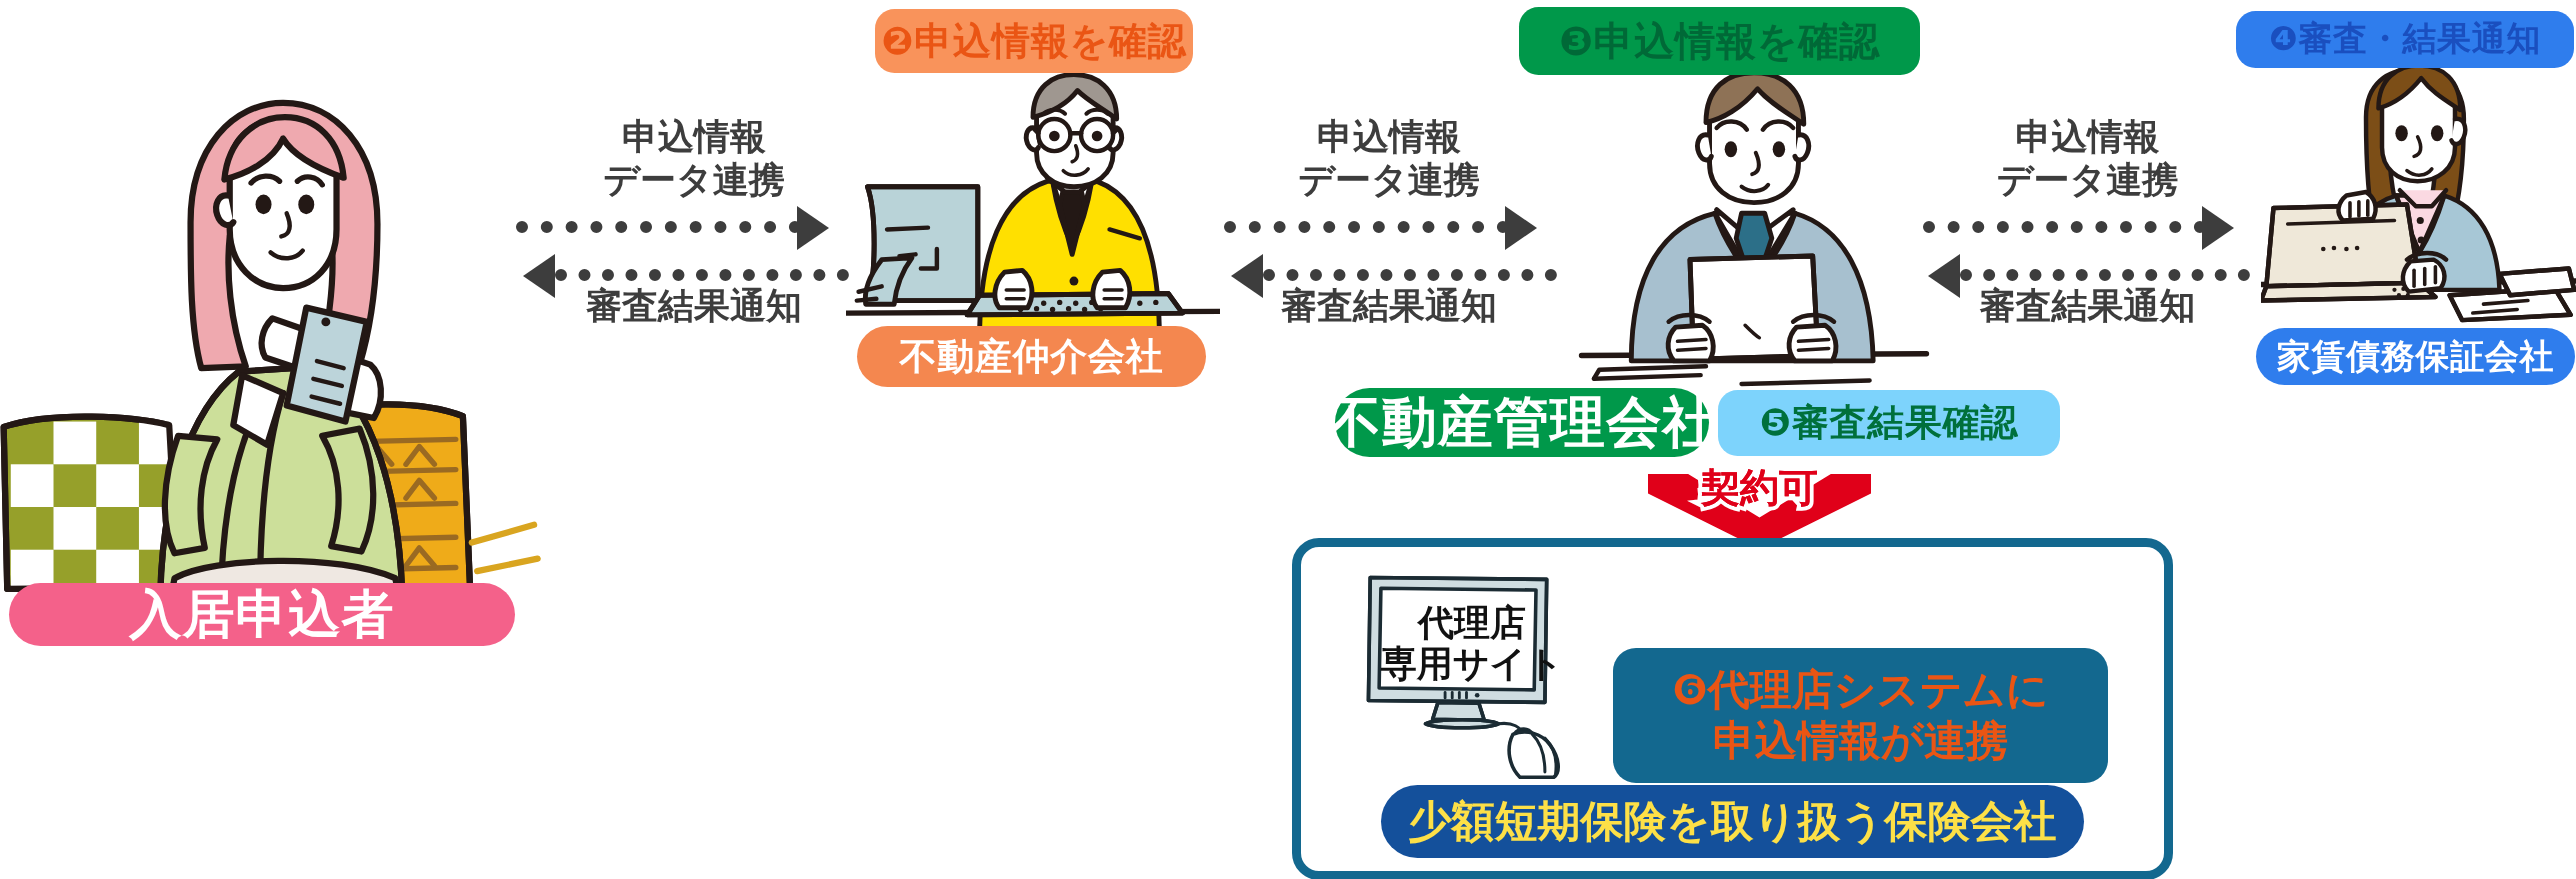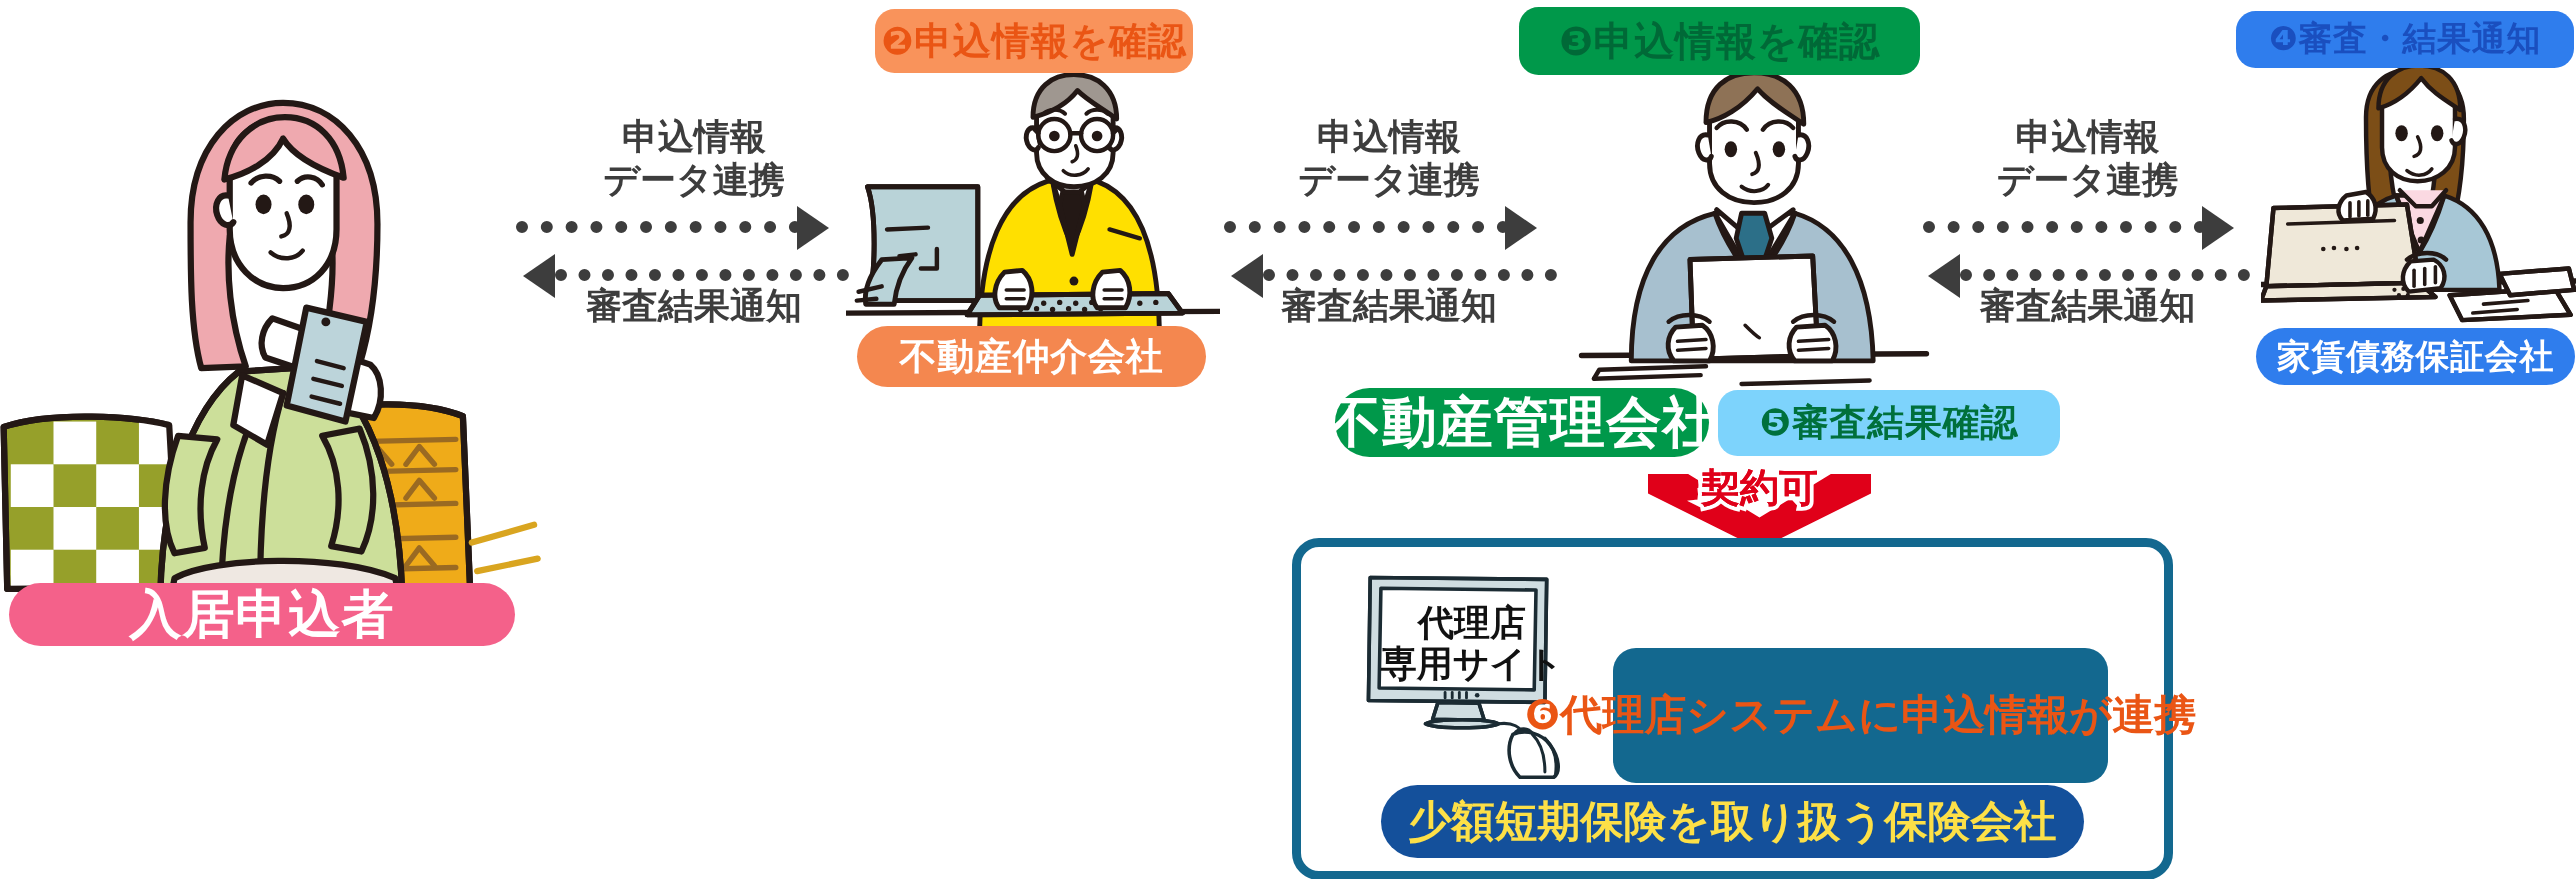--- a/index.html
+++ b/index.html
@@ -61,21 +61,21 @@
   }
 
   
   .panel{
     position:absolute;left:1292px;top:538px;width:881px;height:342px;
     border:9.8px solid #13688f;border-radius:27px;background:#ffffff;box-sizing:border-box;
   }
   .teal-box{
     position:absolute;left:1613px;top:648px;width:495px;height:135px;
     background:#13688f;border-radius:23px;color:#ea5514;
-    display:flex;flex-direction:row;align-items:center;justify-content:center;
+    display:flex;flex-direction:column;align-items:center;justify-content:center;
     font-weight:700;font-size:42px;line-height:1.2;white-space:nowrap;
   }
   .navy-pill{
     position:absolute;left:1381px;top:785px;width:703px;height:73px;
     background:#14509b;border-radius:889px;color:#fde047;
     display:flex;align-items:center;justify-content:center;
     font-weight:700;font-size:43px;white-space:nowrap;
   }
 
   

